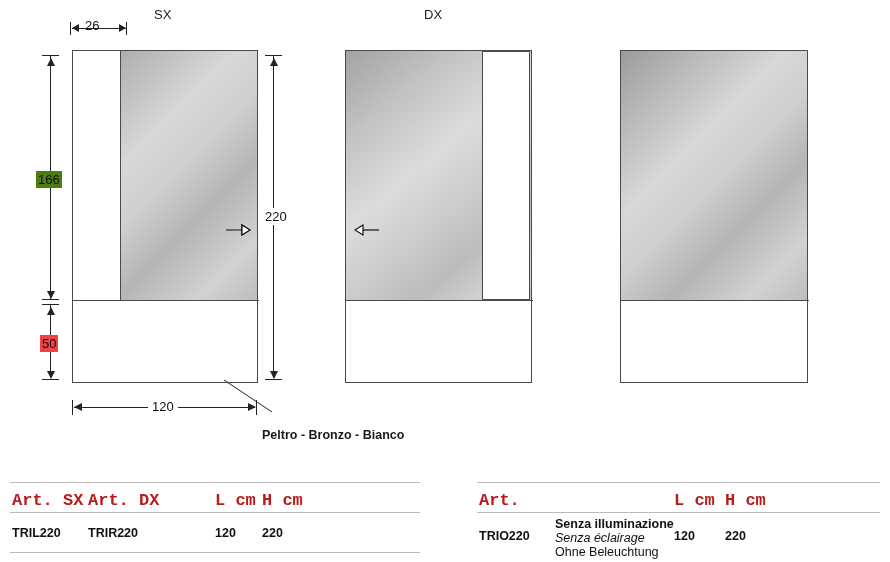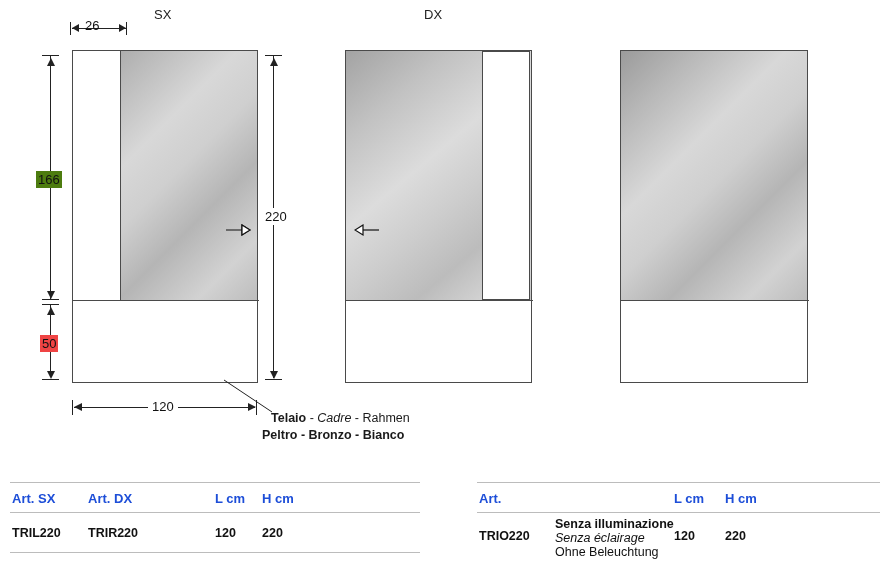--- a/index.html
+++ b/index.html
@@ -31,21 +31,21 @@
   
   .vline{position:absolute;width:1px;background:#222;}
   .hline{position:absolute;height:1px;background:#222;}
   .tick{position:absolute;background:#222;}
 
   .arrowhead{position:absolute;width:0;height:0;}
 
   
   .tbl{position:absolute;font-size:12.5px;color:#111;}
   .tbl .rule{position:absolute;height:1px;background:#bcbcbc;left:0;}
-  .th{font-size:13px;color:#1d4ed8;position:absolute;white-space:nowrap;}
+  .th{font-size:17px;color:#b91c1c;position:absolute;white-space:nowrap;font-family:Liberation Mono, monospace;}
   .td{font-size:12.5px;color:#111;position:absolute;white-space:nowrap;}
   .bold{font-weight:bold;}
   .ital{font-style:italic;}
 
   .cap{position:absolute;font-size:12.5px;white-space:nowrap;}
 </style>
 </head>
 <body>
 
 <div class="stage">
@@ -102,23 +102,20 @@
   <div class="abs tick" style="left:72px;top:400px;width:1.4px;height:15px;"></div>
   <div class="abs tick" style="left:256px;top:400px;width:1.4px;height:15px;"></div>
   <div class="abs arrowhead" style="left:74px;top:403px;border-top:4px solid transparent;border-bottom:4px solid transparent;border-right:8px solid #222;"></div>
   <div class="abs arrowhead" style="left:248px;top:403px;border-top:4px solid transparent;border-bottom:4px solid transparent;border-left:8px solid #222;"></div>
   <div class="abs dim" style="left:148px;top:399px;background:#fff;padding:0 4px;">120</div>
 
   <svg class="abs" style="left:222px;top:378px;" width="56" height="36" viewBox="0 0 56 36">
     <path d="M2 2 L50 34" fill="none" stroke="#222" stroke-width="1"></path>
   </svg>
 
-  <div class="abs" style="left:271px;top:408px;">
-    <span class="cap bold" style="position:relative;">Telaio</span><span class="cap" style="position:relative;"> - </span><span class="cap ital" style="position:relative;">Cadre</span><span class="cap" style="position:relative;"> - </span><span class="cap" style="position:relative;">Rahmen</span>
-  </div>
   <div class="abs cap bold" style="left:262px;top:428px;">Peltro - Bronzo - Bianco</div>
 
   <div class="cab" style="left:345px;top:50px;width:187px;height:333px;">
     <div class="mirror soft" style="left:0;top:0;right:0;height:249px;"></div>
 
     <div style="position:absolute;left:136px;top:0;width:48px;height:249px;background:#ffffff;box-sizing:border-box;border:1.2px solid #4a4a4a;"></div>
     <div class="divider" style="left:0;top:249px;width:187px;height:1.2px;"></div>
     <div style="position:absolute;left:0;top:250px;right:0;bottom:0;background:#ffffff;"></div>
     <svg class="abs" style="left:8px;top:172px;" width="26" height="14" viewBox="0 0 26 14">
       <path d="M25 7 H9" fill="none" stroke="#111" stroke-width="1.2"></path>

